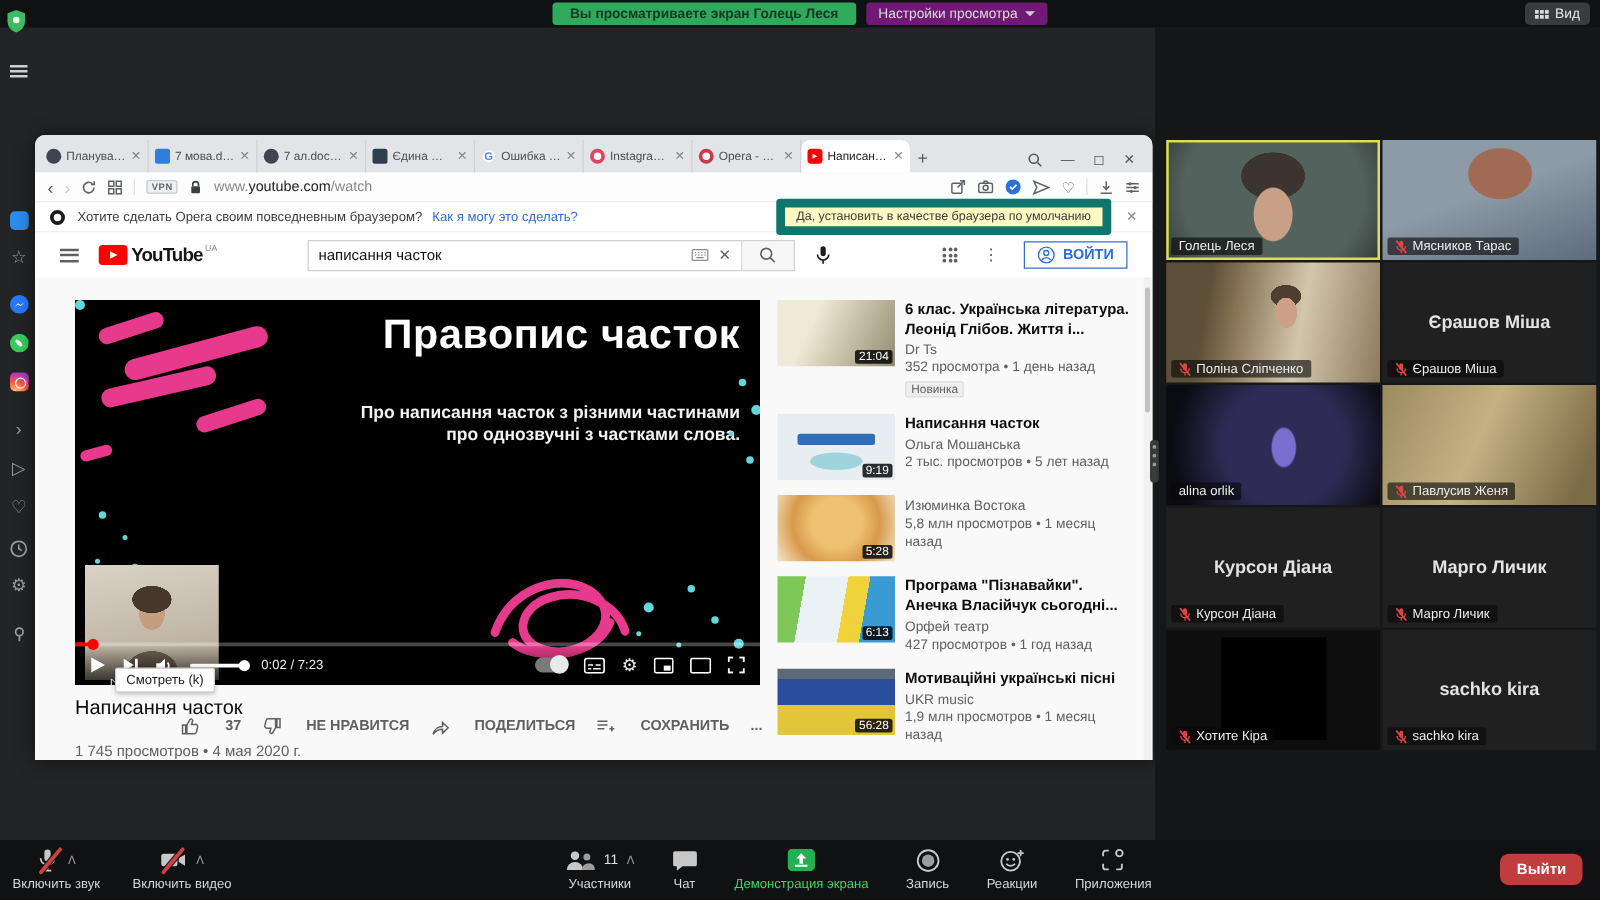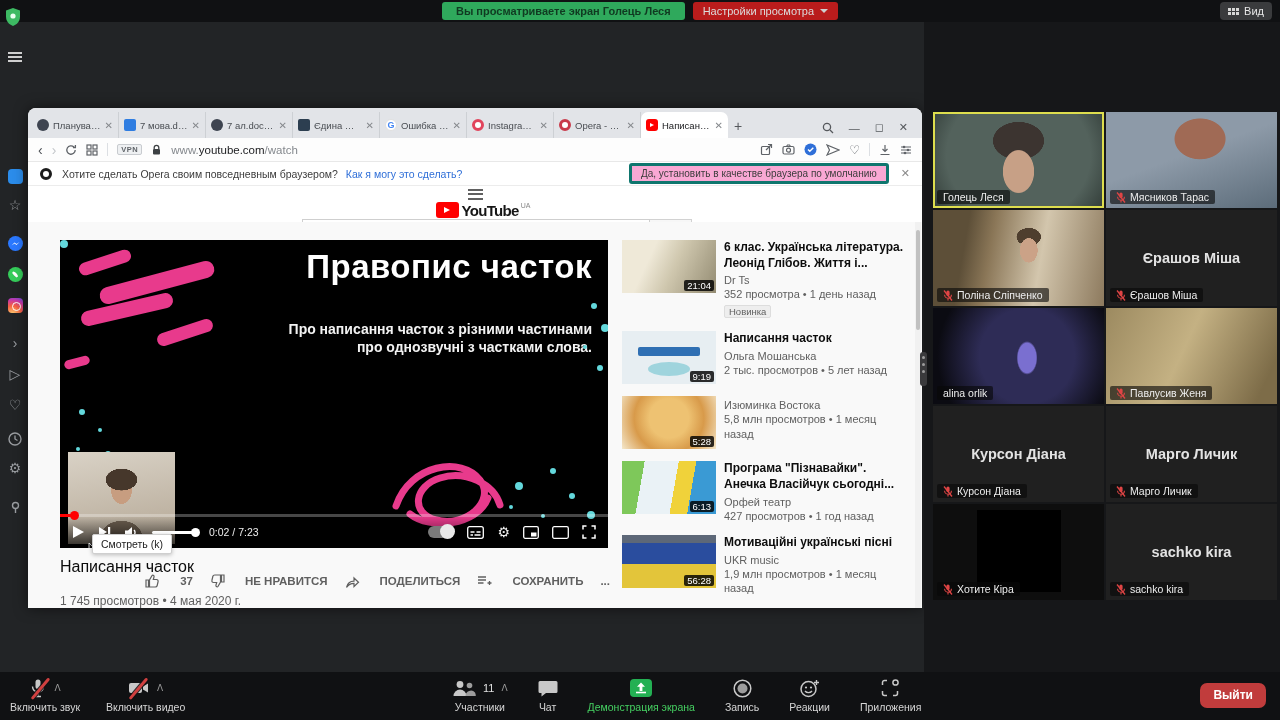--- a/index.html
+++ b/index.html
@@ -5,21 +5,21 @@
   * { margin:0; padding:0; box-sizing:border-box; }
   html,body { width:1280px; height:720px; overflow:hidden; background:#1d1f21;
     font-family:"Liberation Sans","DejaVu Sans",sans-serif; }
   #app { position:relative; width:1280px; height:720px; background:#222426; }
 
   
   .topbar { position:absolute; left:0; top:0; width:1280px; height:22px; background:#101113;
     display:flex; align-items:center; justify-content:center; gap:8px; z-index:50; }
   .share-banner { background:var(--sharegreen); color:#103a21; font-size:11px; font-weight:bold;
     height:18px; line-height:18px; padding:0 14px; border-radius:3px; }
-  .view-settings { background:#b91c1c; color:#dcdcdc; font-size:11px; height:18px; line-height:18px;
+  .view-settings { background:#701a75; color:#dcdcdc; font-size:11px; height:18px; line-height:18px;
     padding:0 10px; border-radius:3px; display:flex; align-items:center; gap:6px; }
   .caret-down { width:0; height:0; border-left:4px solid transparent; border-right:4px solid transparent;
     border-top:4px solid #cfcfcf; display:inline-block; }
   .view-btn { position:absolute; right:8px; top:2px; background:#3a3b3d; border-radius:4px; height:18px;
     padding:0 8px; color:#e8e8e8; font-size:11px; display:flex; align-items:center; gap:5px; }
   .gridglyph { display:inline-grid; grid-template-columns:3px 3px 3px; grid-gap:1px; }
   .gridglyph i { width:3px; height:3px; background:#d8d8d8; }
 
   .shield { position:absolute; left:4px; top:7px; z-index:60; }
 
@@ -63,25 +63,25 @@
   .vpn-badge { font-size:7.5px; font-weight:bold; color:#5f6368; border:1px solid #c8cbcf; border-radius:2px;
     padding:0 3px; background:#eef0f2; letter-spacing:.5px; }
   .url { font-size:11.5px; }
   .url .mut { color:#84888d; } .url .dom { color:#202124; }
   .addr-right { margin-left:auto; display:flex; align-items:center; gap:9px; }
 
   .noticebar { height:24px; background:#fff; border-bottom:1px solid #ececec; display:flex; align-items:center;
     padding:0 12px; font-size:10.5px; color:#3c3c3c; }
   .o-logo { width:12px; height:12px; border:3px solid #1c1c1c; border-radius:50%; margin-right:10px; flex:0 0 auto;}
   .noticelink { color:#2f6fd8; margin-left:8px; }
-  .noticebtn { margin-left:auto; border:3px solid #0f766e; border-radius:3px; background:#f9a8d4; color:#3c3c3c;
+  .noticebtn { margin-left:auto; border:7px solid #0f766e; border-radius:3px; background:#fef9c3; color:#3c3c3c;
     font-size:10px; padding:2px 9px; white-space:nowrap; }
   .noticeclose { color:#8a8a8a; font-size:11px; margin-left:12px; }
 
-  .ytheader { height:36px; background:#fff; display:flex; align-items:center; padding:0 20px;flex-direction:column; }
+  .ytheader { height:36px; background:#fff; display:flex; align-items:center; padding:0 20px; }
   .yt-hamb i { display:block; width:15px; height:2px; background:#606060; margin:2.5px 0; }
   .yt-logo { display:flex; align-items:flex-start; margin-left:16px; }
   .yt-play { width:23px; height:16px; background:#f00; border-radius:3px; display:flex; align-items:center; justify-content:center; }
   .yt-play::after { content:""; width:0; height:0; border-left:6px solid #fff; border-top:3.5px solid transparent; border-bottom:3.5px solid transparent; }
   .yt-word { font-size:15px; font-weight:bold; color:#161616; letter-spacing:-0.7px; margin-left:3px; }
   .yt-cc { font-size:7px; color:#888; margin-left:2px; }
   .yt-search { margin-left:72px; display:flex; align-items:center; }
   .yt-input { width:348px; height:25px; border:1px solid #cfcfcf; display:flex; align-items:center; padding:0 8px;
     font-size:12px; color:#111; }
   .yt-input .q { flex:1; }

